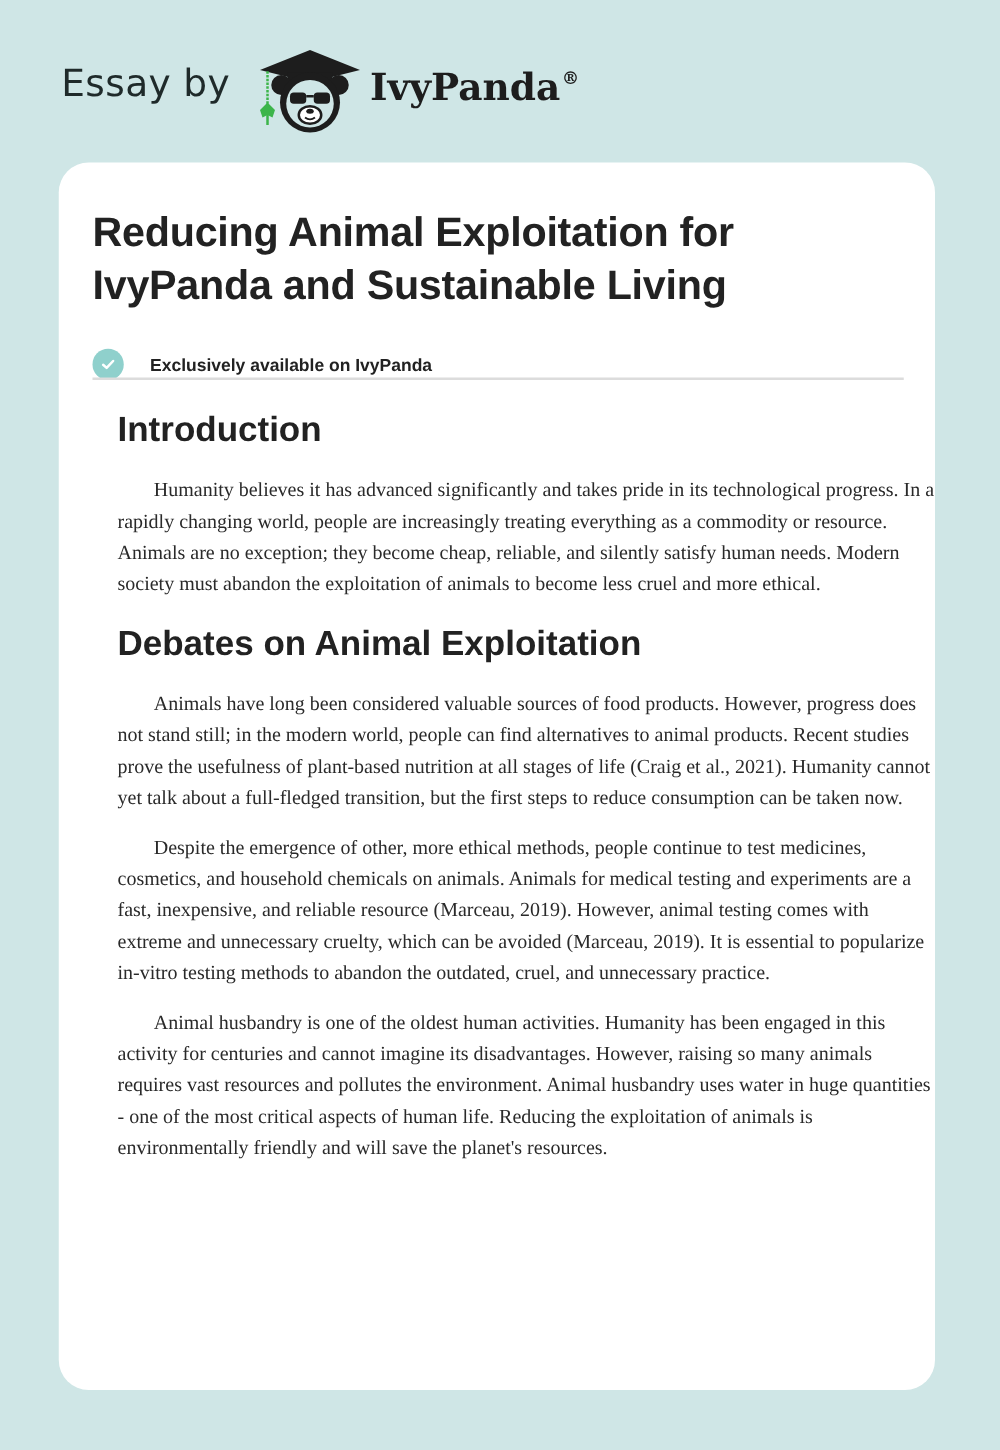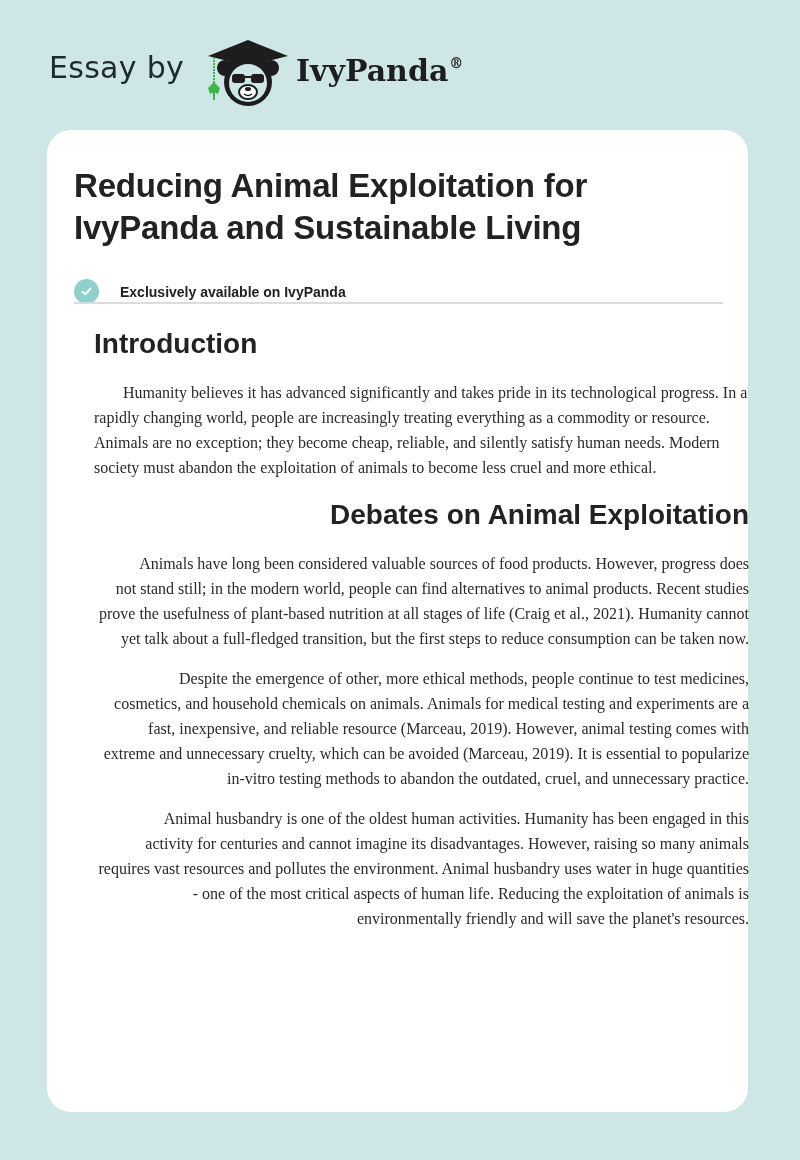--- a/index.html
+++ b/index.html
@@ -108,21 +108,21 @@
       margin-bottom: 16px;
     }
     p {
       font-family: Liberation Serif, serif;
       font-size: 16px;
       line-height: 25px;
       color: #2a2a2a;
       text-indent: 29px;
       margin-bottom: 15px;
     }
-    .sec2 { margin-top: 2px; text-align: right; }
+    .sec2 { margin-top: 2px; }
   </style>
 </head>
 <body>
 
 <div class="header">
   <span class="essay-by">Essay by</span>
   <div class="logo-icon">
     <svg width="92" height="72" viewBox="0 0 92 72">
 
       <polygon points="46,4 86,20 46,30 6,20" fill="#1d1d1d"></polygon>

